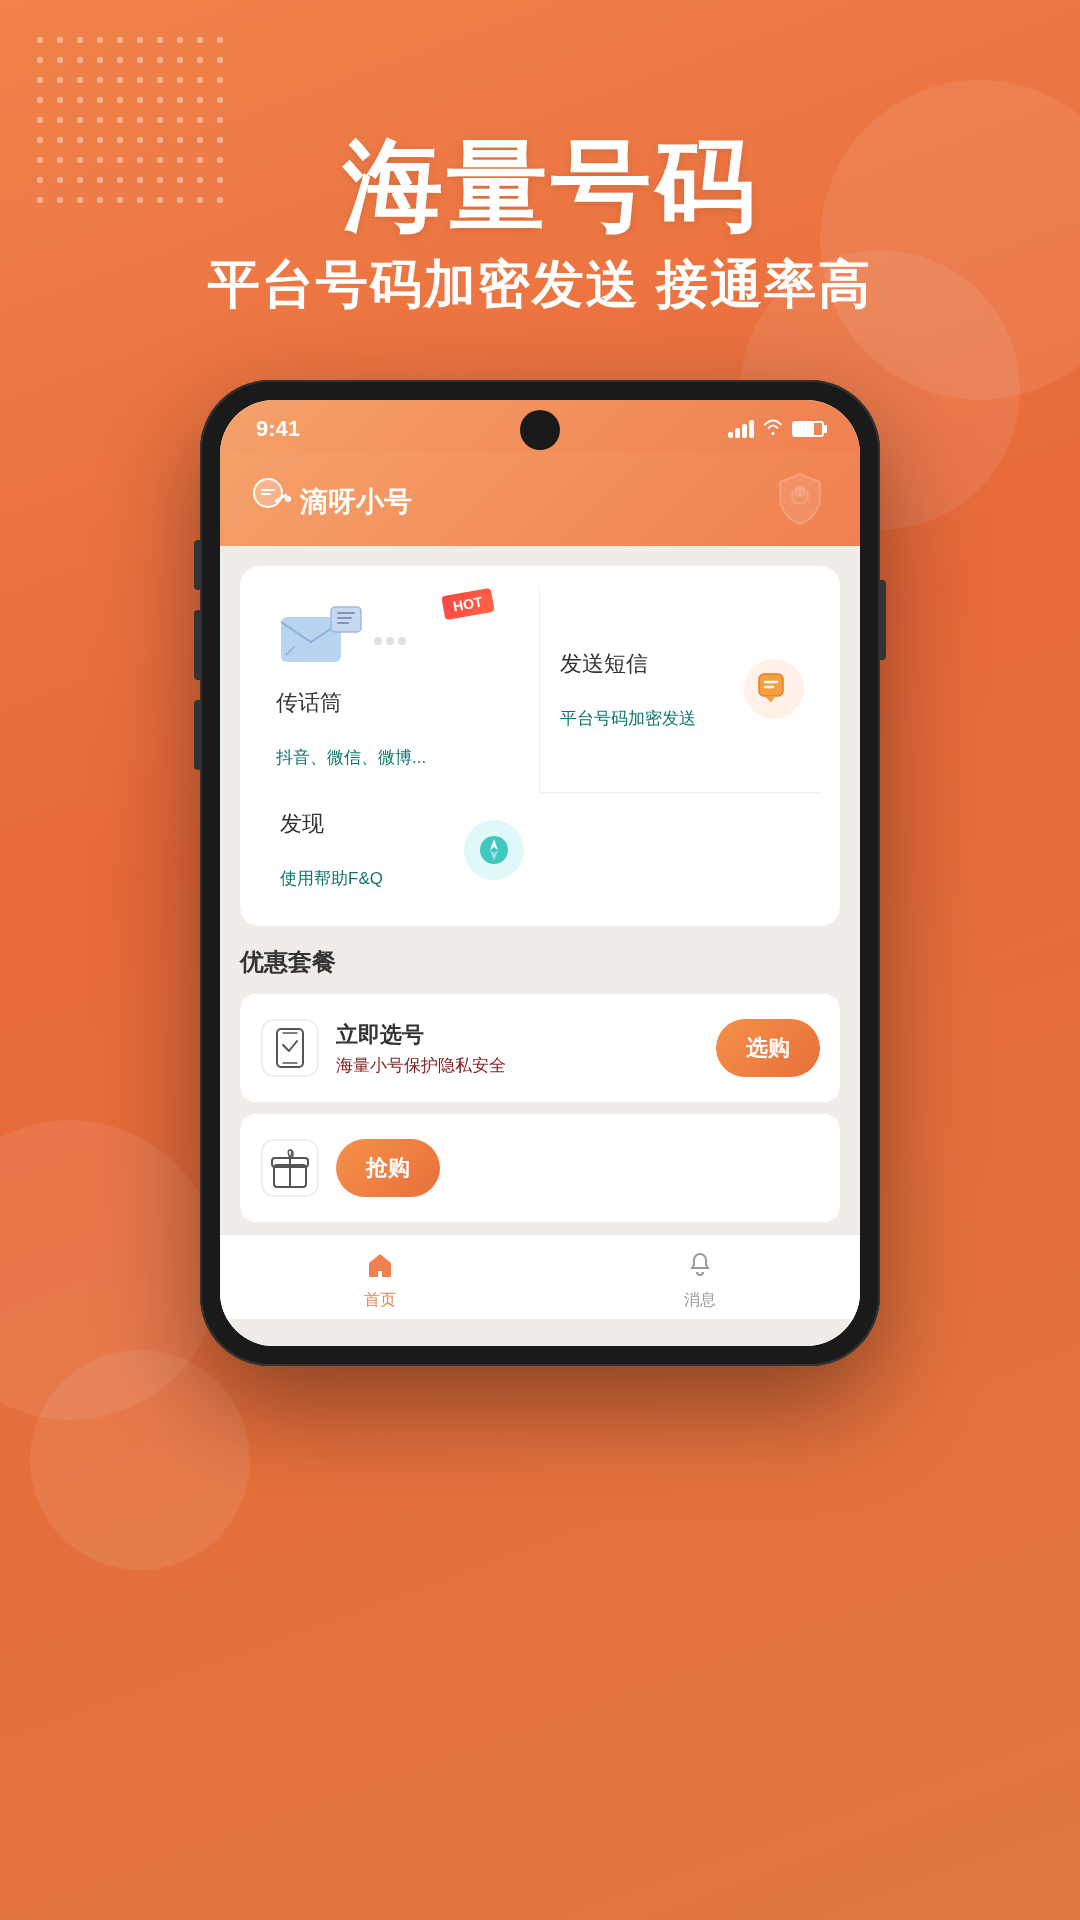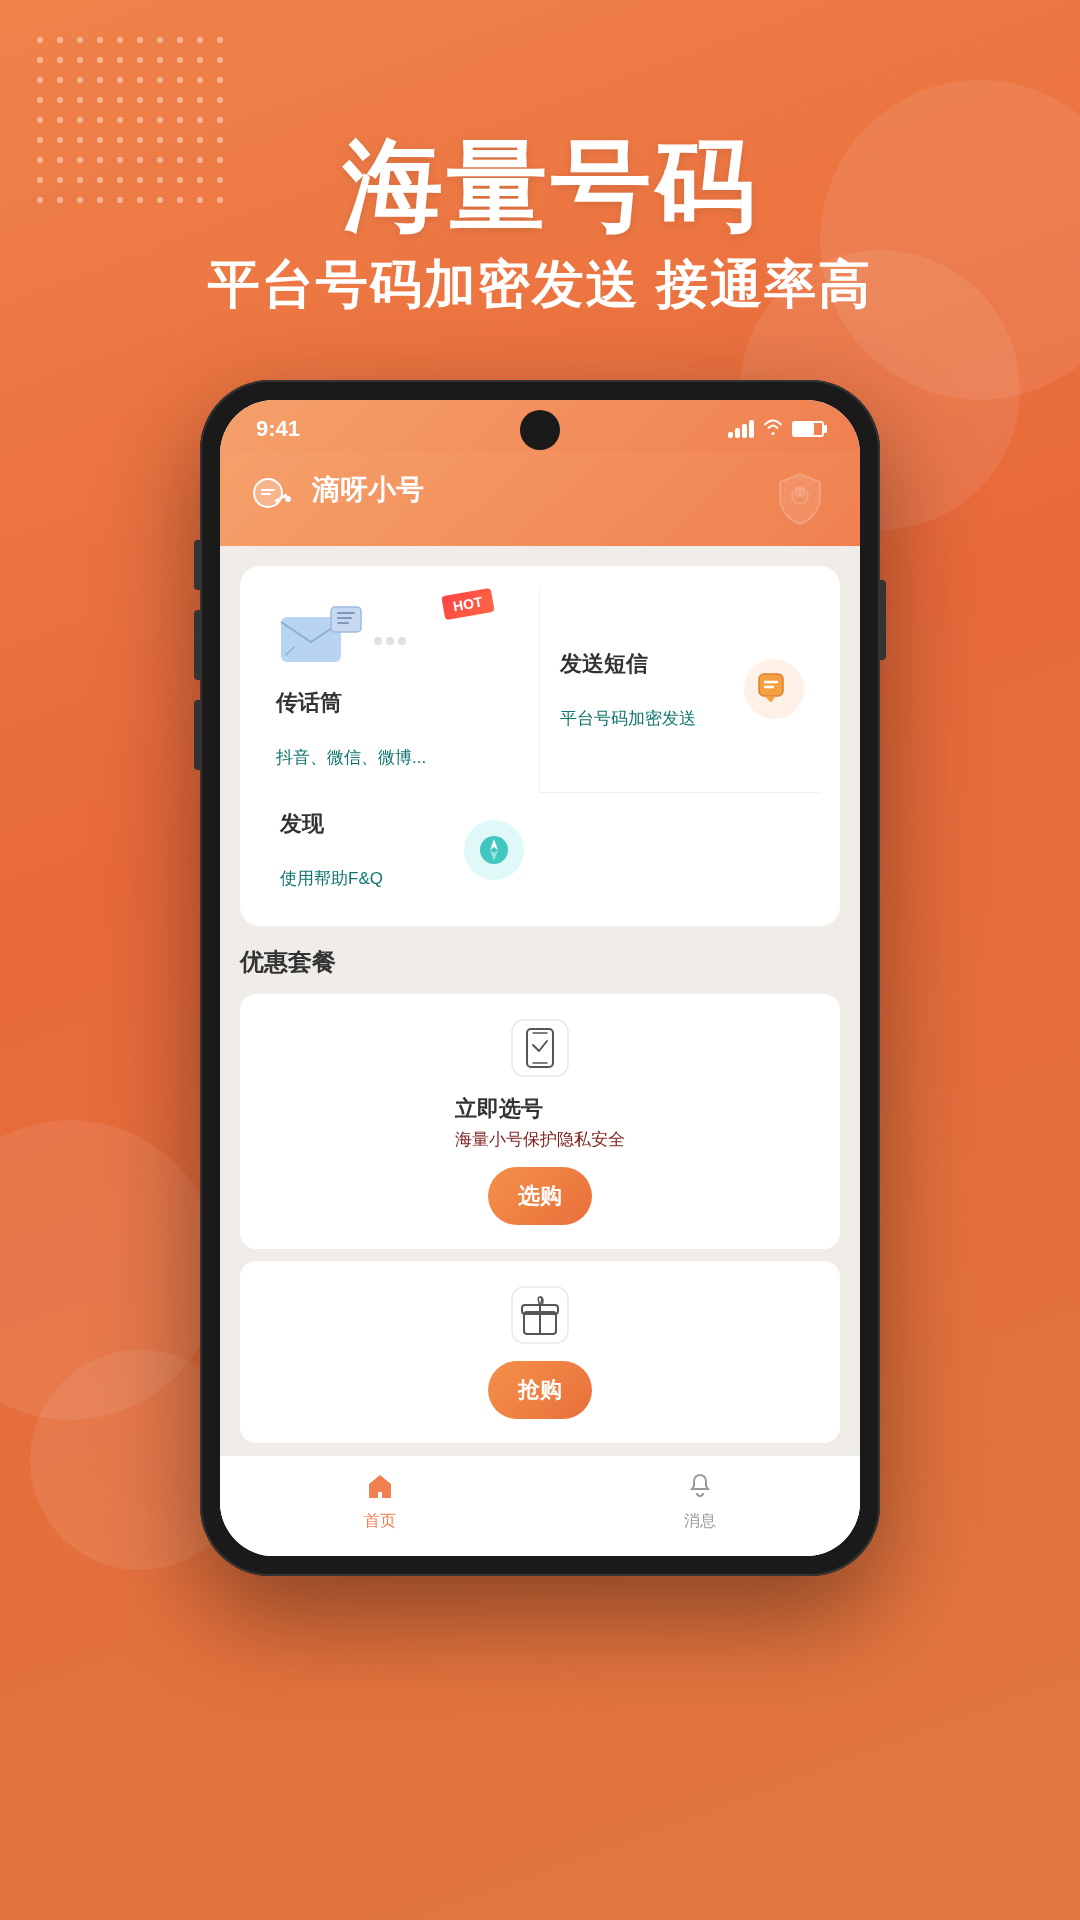--- a/index.html
+++ b/index.html
@@ -183,22 +183,21 @@
     
     .app-header {
       background: linear-gradient(135deg, #f5a06a 0%, #f08050 100%);
       padding: 14px 30px 20px;
       display: flex;
       align-items: center;
       justify-content: space-between;
     }
     .app-logo {
       display: flex;
-      align-items: flex-start;
-      gap: 12px;
+      align-items: flex-end;
     }
     .app-logo-icon {
       width: 50px;
       height: 50px;
       position: relative;
     }
     .app-title {
       color: white;
       font-size: 28px;
       font-weight: 700;
@@ -271,21 +270,21 @@
       align-items: center;
       justify-content: center;
       font-size: 30px;
       margin-left: auto;
     }
     .icon-orange { background: #fff0e8; }
     .icon-cyan { background: #e0f8f8; }
 
     .feature-title {
       font-size: 22px;
-      font-weight: 700;
+      font-weight: 400;
       color: #333;
       margin-bottom: 4px;
     }
     .feature-desc {
       font-size: 17px;
       color: #0f766e;
       margin-top: 28px;
     }
 
     
@@ -298,21 +297,20 @@
     }
 
     .package-card {
       background: white;
       border-radius: 16px;
       padding: 24px 20px;
       margin-bottom: 12px;
       display: flex;
       align-items: center;
       gap: 16px;
-      flex-direction: column;
     }
     .package-icon {
       width: 60px;
       height: 60px;
       flex-shrink: 0;
       display: flex;
       align-items: center;
       justify-content: center;
     }
     .package-info {
@@ -337,21 +335,21 @@
       font-size: 22px;
       font-weight: 700;
       cursor: pointer;
     }
 
     
     .bottom-nav {
       background: white;
       display: flex;
       align-items: center;
-      padding: 16px 0 24px;
+      padding: 16px 0 8px;
       border-top: 1px solid #e8e8e8;
     }
     .nav-item {
       flex: 1;
       display: flex;
       flex-direction: column;
       align-items: center;
       gap: 4px;
     }
     .nav-icon {

